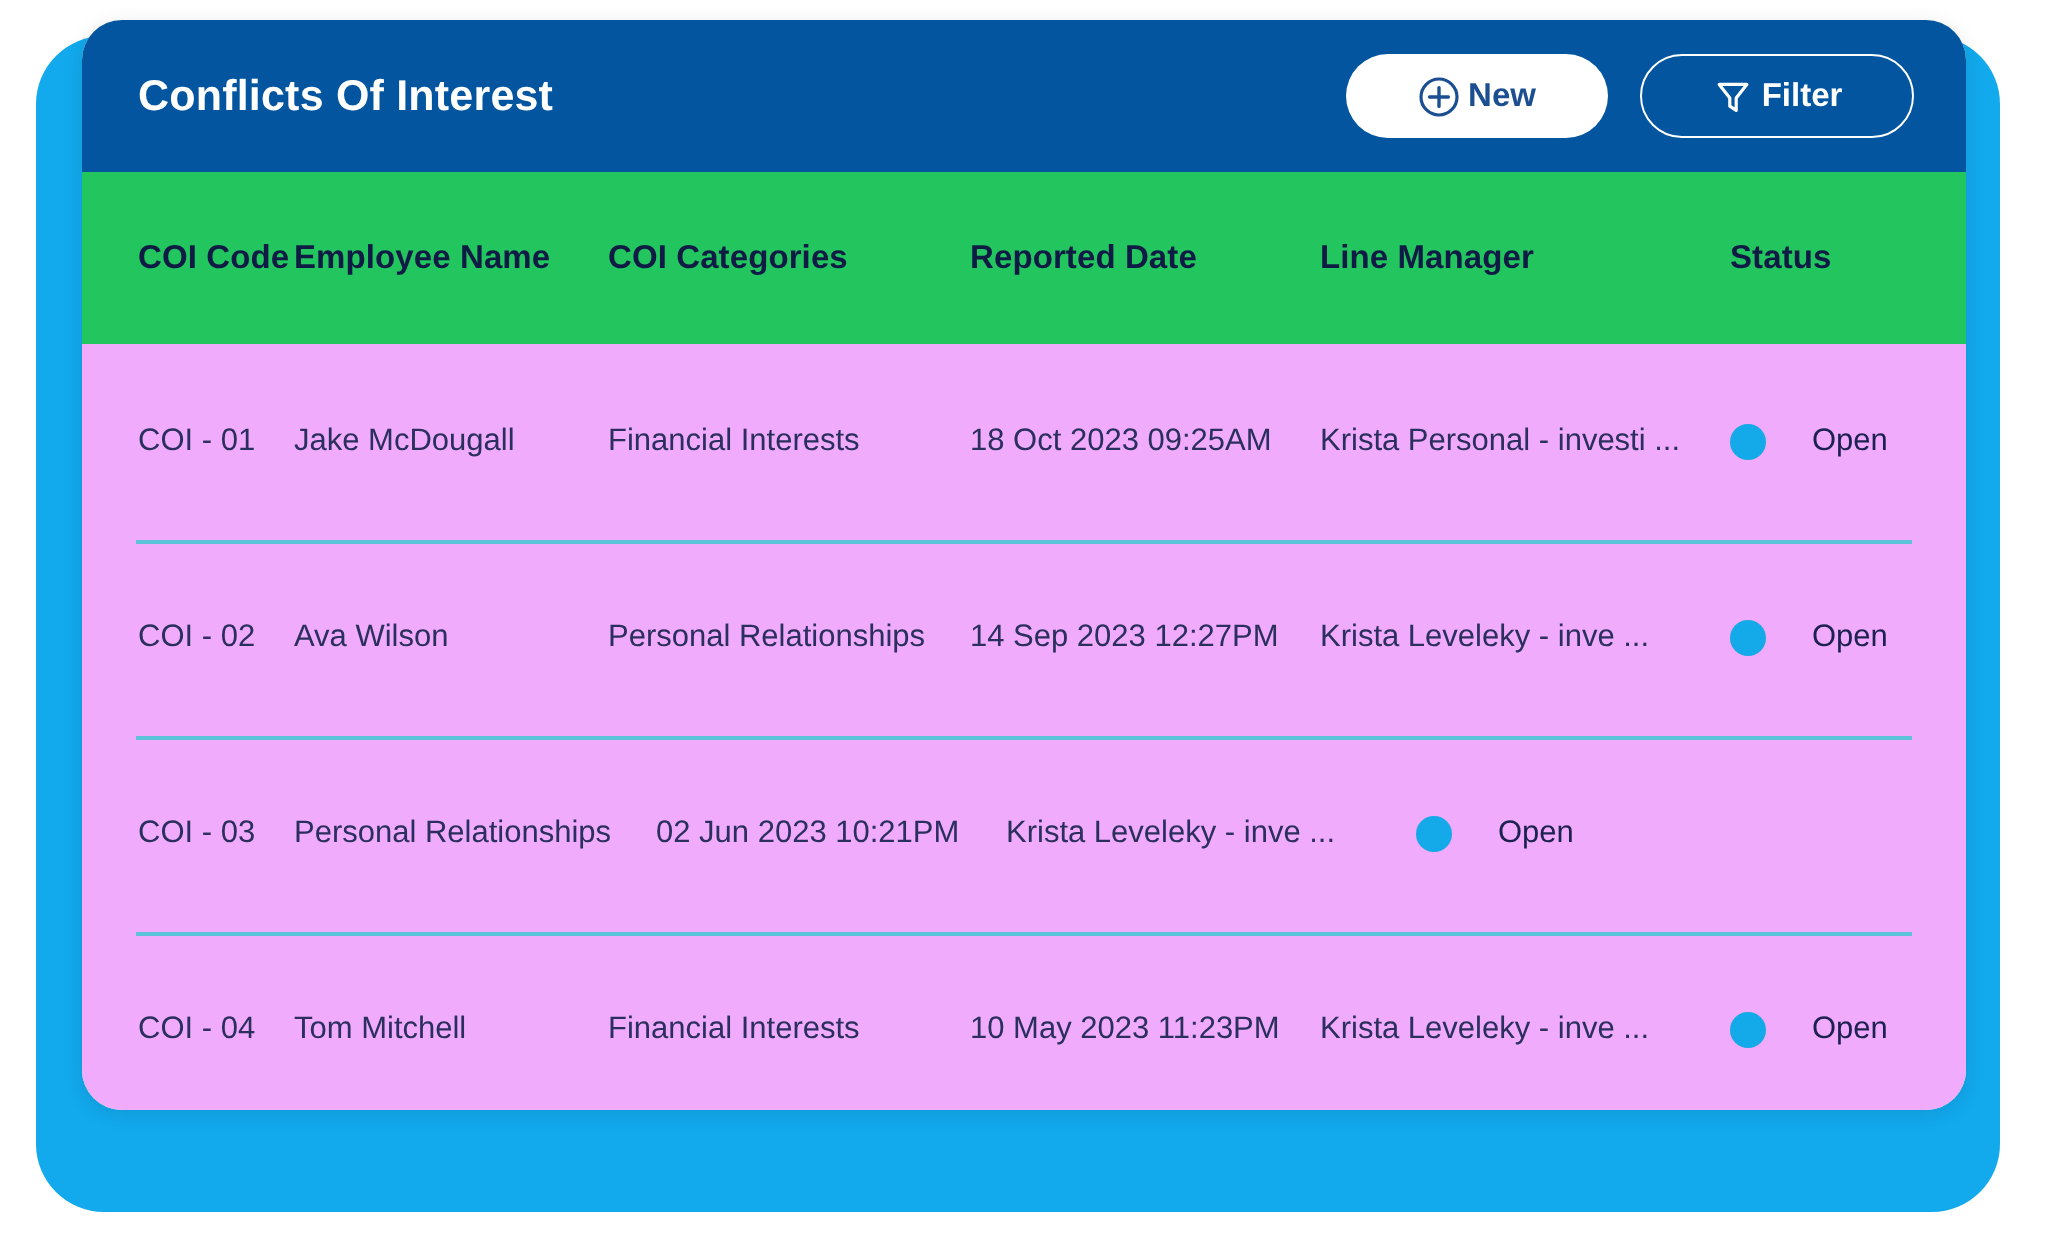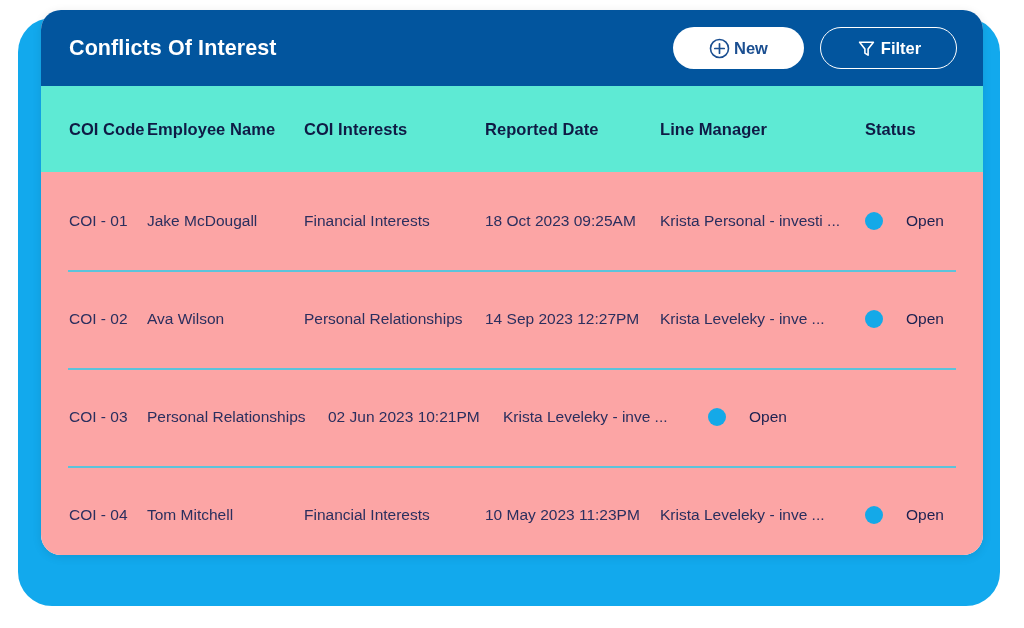--- a/index.html
+++ b/index.html
@@ -92,39 +92,39 @@
     width: 137px;
     border: 1.6px solid #ffffff;
   }
 
   .btn svg { display: block; flex: none; }
 
   
   .table { width: 100%; }
 
   .thead {
-    background: #5eead4;
+    background: #22c55e;
     height: 86px;
     display: flex;
     align-items: center;
   }
 
   .th {
     color: #0F1B45;
     font-size: 16.5px;
     font-weight: bold;
     letter-spacing: 0.05px;
   }
 
   .row {
     height: 98px;
     display: flex;
     align-items: center;
     position: relative;
-    background: #fca5a5;
+    background: #f0abfc;
   }
 
   .row + .row::before {
     content: "";
     position: absolute;
     top: 0;
     left: 27px;
     right: 27px;
     height: 2px;
     background: #5CC3DB;
@@ -199,21 +199,21 @@
         </div>
 
       </div>
     </div>
 
     <div class="table">
 
       <div class="thead">
         <div class="th c0">COI Code</div>
         <div class="th c1">Employee Name</div>
-        <div class="th c2">COI Interests</div>
+        <div class="th c2">COI Categories</div>
         <div class="th c3">Reported Date</div>
         <div class="th c4">Line Manager</div>
         <div class="th c5">Status</div>
       </div>
 
       <div class="row">
         <div class="td c0">COI - 01</div>
         <div class="td c1">Jake McDougall</div>
         <div class="td c2">Financial Interests</div>
         <div class="td c3">18 Oct 2023 09:25AM</div>

